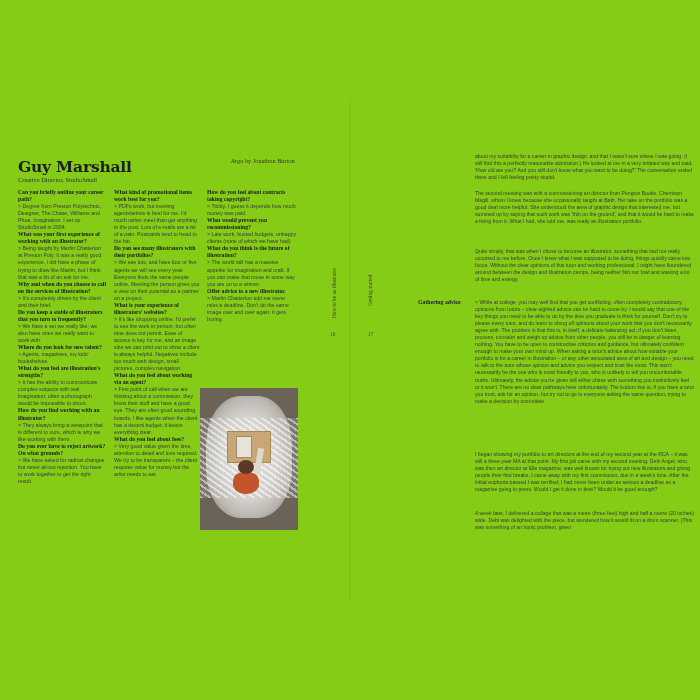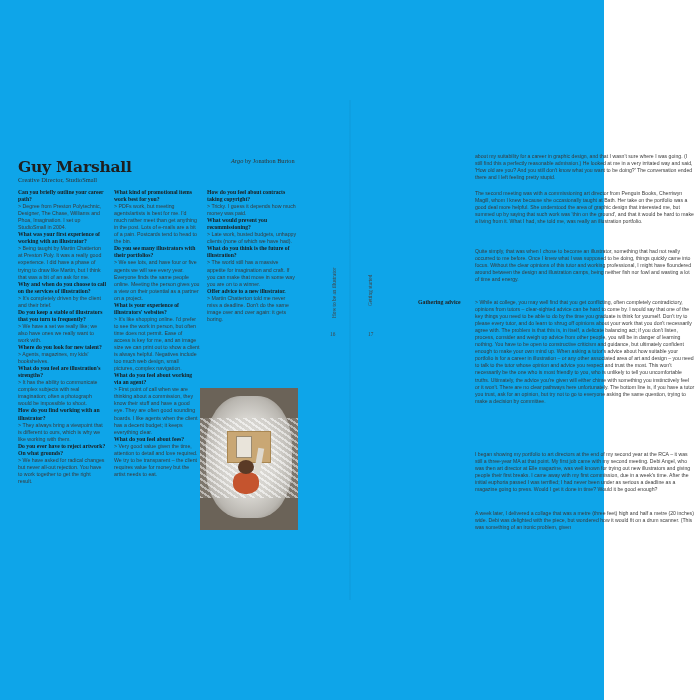--- a/index.html
+++ b/index.html
@@ -3,21 +3,21 @@
 <meta charset="utf-8">
 <style>
   html, body { margin: 0; padding: 0; }
   body {
     width: 700px; height: 700px; overflow: hidden;
     background: #ffffff;
     position: relative;
     font-family: "Liberation Sans", sans-serif;
     color: #2a2a2a;
   }
-  .spread { position: absolute; left: 0; top: 0; width: 604px; height: 700px; background: #0ea5e9; }
+  .spread { position: absolute; left: 0; top: 0; width: 700px; height: 700px; background: #84cc16; }
   .name {
     position: absolute; left: 18px; top: 157px;
     font-family: "DejaVu Serif", serif; font-weight: bold;
     font-size: 15.5px; letter-spacing: -0.2px; color: #1e1e1e;
   }
   .role {
     position: absolute; left: 18px; top: 176px;
     font-family: "Liberation Serif", serif;
     font-size: 6.4px; color: #333;
   }

